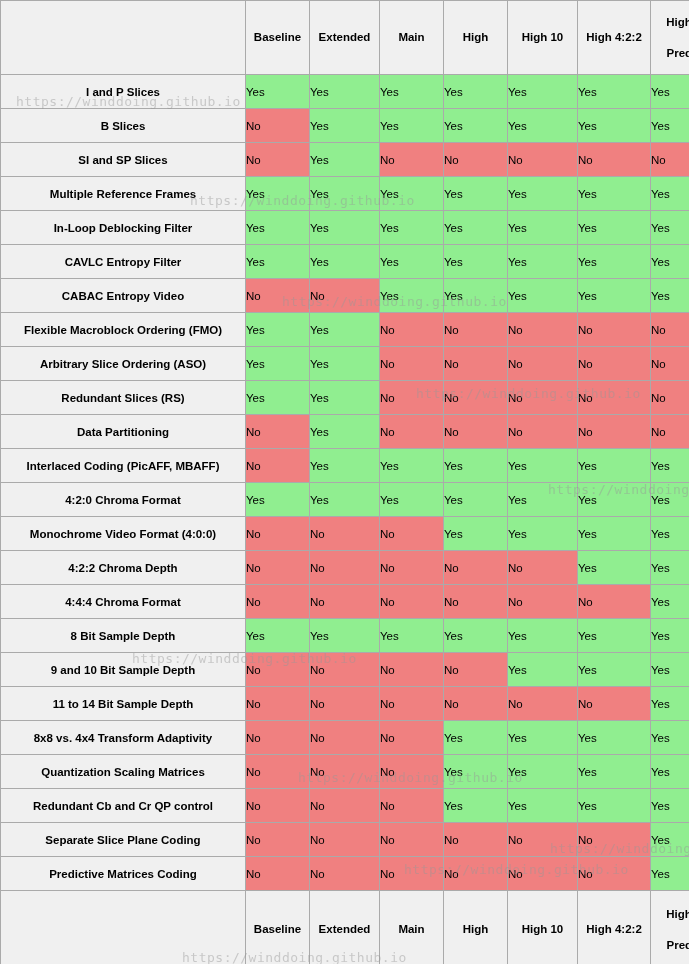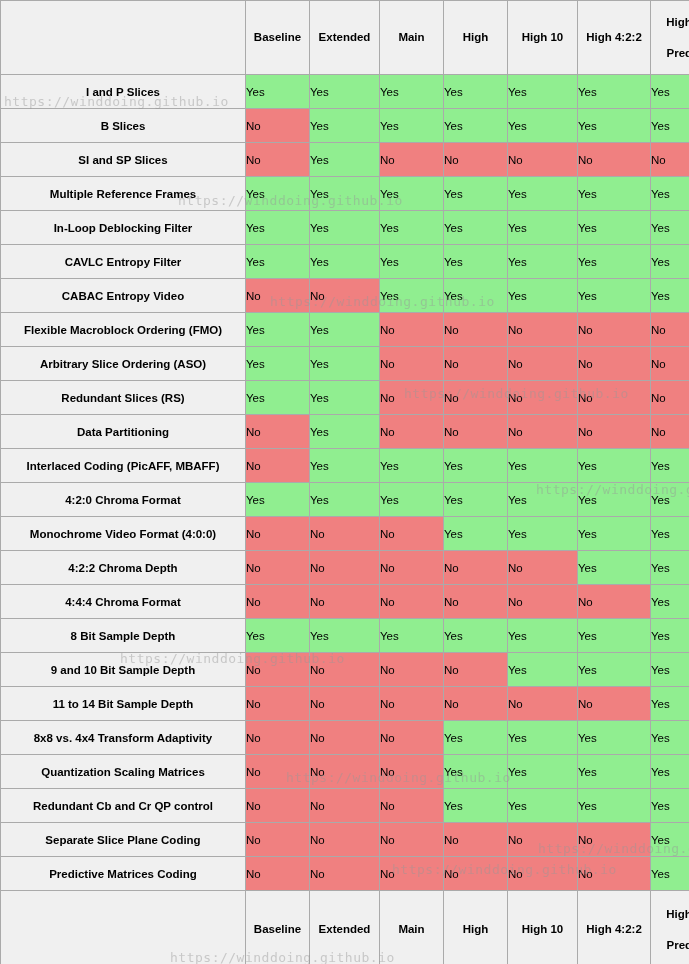--- a/index.html
+++ b/index.html
@@ -81,21 +81,21 @@
     padding-left: 6px;
     height: 34px;
     color: #000000;
   }
   td.val.yes { background: #90ee90; }
   td.val.no  { background: #f08080; }
 
   
   .watermarks {
     position: absolute;
-    left: 0; top: 0;
+    left: 12px; top: 0;
     width: 640px;
     height: 964px;
     z-index: 5;
     pointer-events: none;
   }
   .wm {
     position: absolute;
     font-family: "DejaVu Sans Mono", monospace;
     font-size: 13px;
     color: rgba(150, 150, 150, 0.45);

